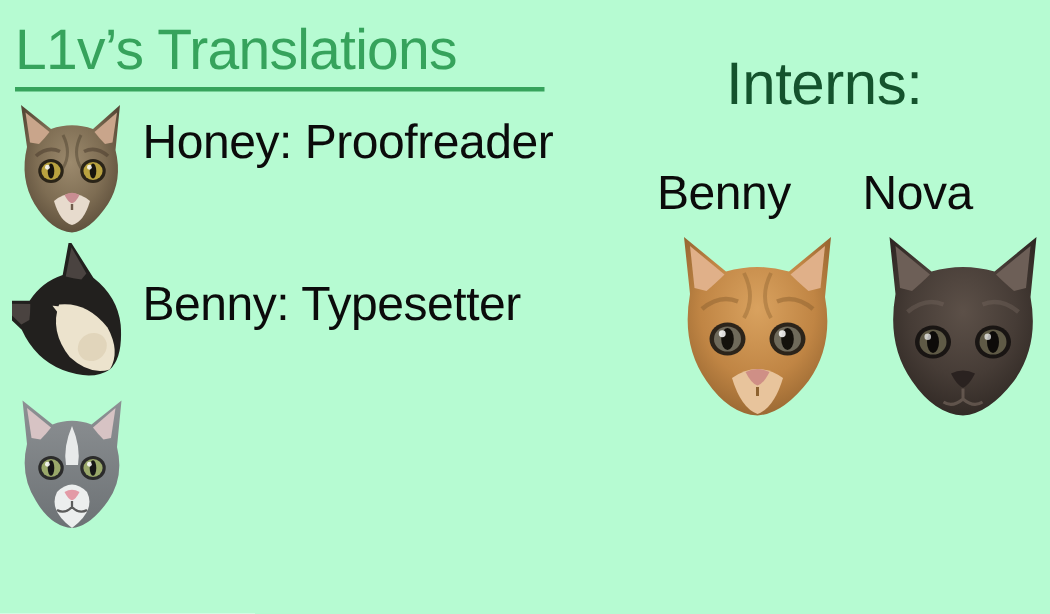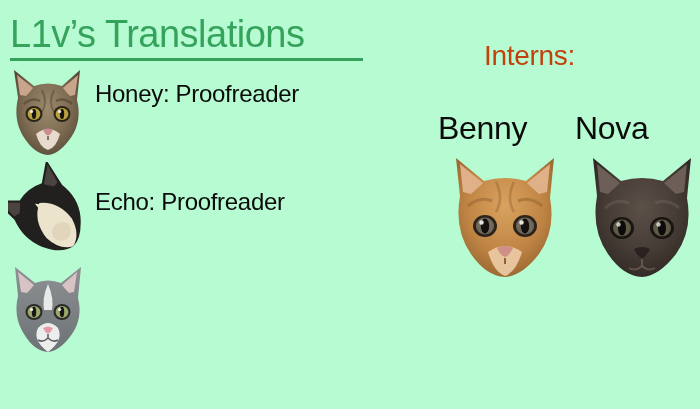--- a/index.html
+++ b/index.html
@@ -49,44 +49,44 @@
   }
   .staff-row .avatar-slot {
     position: absolute;
     left: 8px;
     top: 0;
     width: 80px;
     height: 100px;
   }
   .staff-label {
     position: absolute;
-    font-size: 24px;
+    font-size: 32px;
     line-height: 36px;
     color: #0b0b0b;
     white-space: nowrap;
     letter-spacing: -0.3px;
   }
 
   #row-honey { top: 62px; }
   #row-honey .staff-label { left: 95px; top: 14px; }
 
   #row-echo { top: 162px; }
   #row-echo .staff-label { left: 95px; top: 22px; }
 
   #row-willow { top: 258px; }
   #row-willow .staff-label { left: 88px; top: 26px; }
 
   
   #interns-heading {
     position: absolute;
     left: 484px;
     top: 38px;
-    font-size: 28px;
+    font-size: 40px;
     line-height: 36px;
-    color: #c2410c;
+    color: #14532d;
     white-space: nowrap;
     letter-spacing: -0.3px;
   }
   .intern-block {
     position: absolute;
     top: 110px;
     width: 135px;
     height: 175px;
   }
   #intern-benny { left: 438px; }
@@ -173,21 +173,21 @@
         <g transform="rotate(-38 40 52)">
           <path d="M10 36 L6 8 L26 24 Q40 19 54 24 L72 8 L69 38 Q74 58 64 74 Q52 92 40 93 Q26 92 15 74 Q5 57 10 36 Z" fill="#22201e"></path>
           <path d="M12 33 L9 13 L25 26 Q22 30 18 34 Z" fill="#4a4340"></path>
           <path d="M67 33 L70 13 L55 26 Q58 30 62 34 Z" fill="#4a4340"></path>
           <path d="M40 38 Q56 48 56 70 Q53 88 40 93 Q27 88 24 70 Q24 48 40 38 Z" fill="#ece3cd"></path>
           <path d="M36 36 Q44 42 44 52 Q40 56 36 52 Z" fill="#ece3cd"></path>
           <ellipse cx="40" cy="74" rx="10" ry="9" fill="#ddd0b4" opacity="0.75"></ellipse>
         </g>
       </svg>
     </div>
-    <div class="staff-label">Echo: Proofreader</div>
+    <div class="staff-label">Benny: Typesetter</div>
   </div>
 
   <div class="staff-row" id="row-willow">
     <div class="avatar-slot">
       <svg class="cat-svg" viewBox="0 0 80 100" xmlns="http://www.w3.org/2000/svg">
         <defs>
           <linearGradient id="willowFur" x1="0" y1="0" x2="0" y2="1">
             <stop offset="0%" stop-color="#8d9194"></stop>
             <stop offset="100%" stop-color="#6d7275"></stop>
           </linearGradient>

